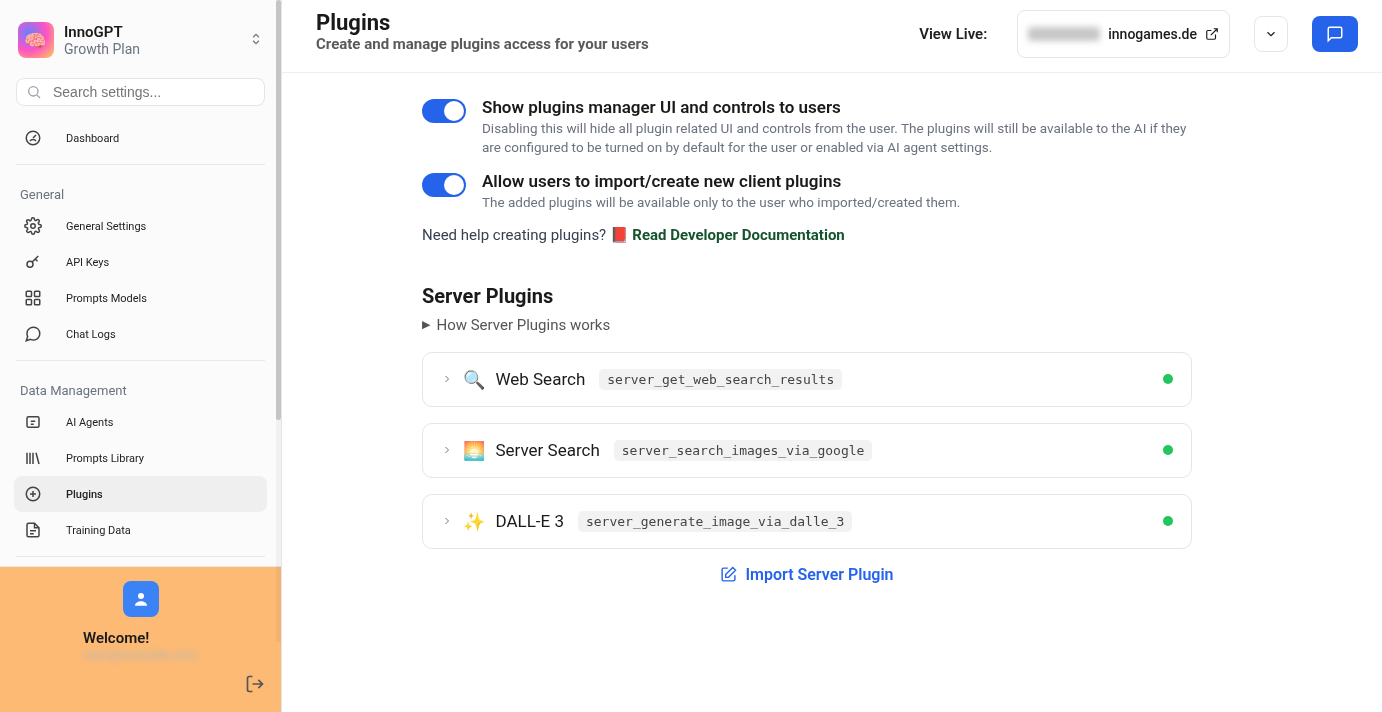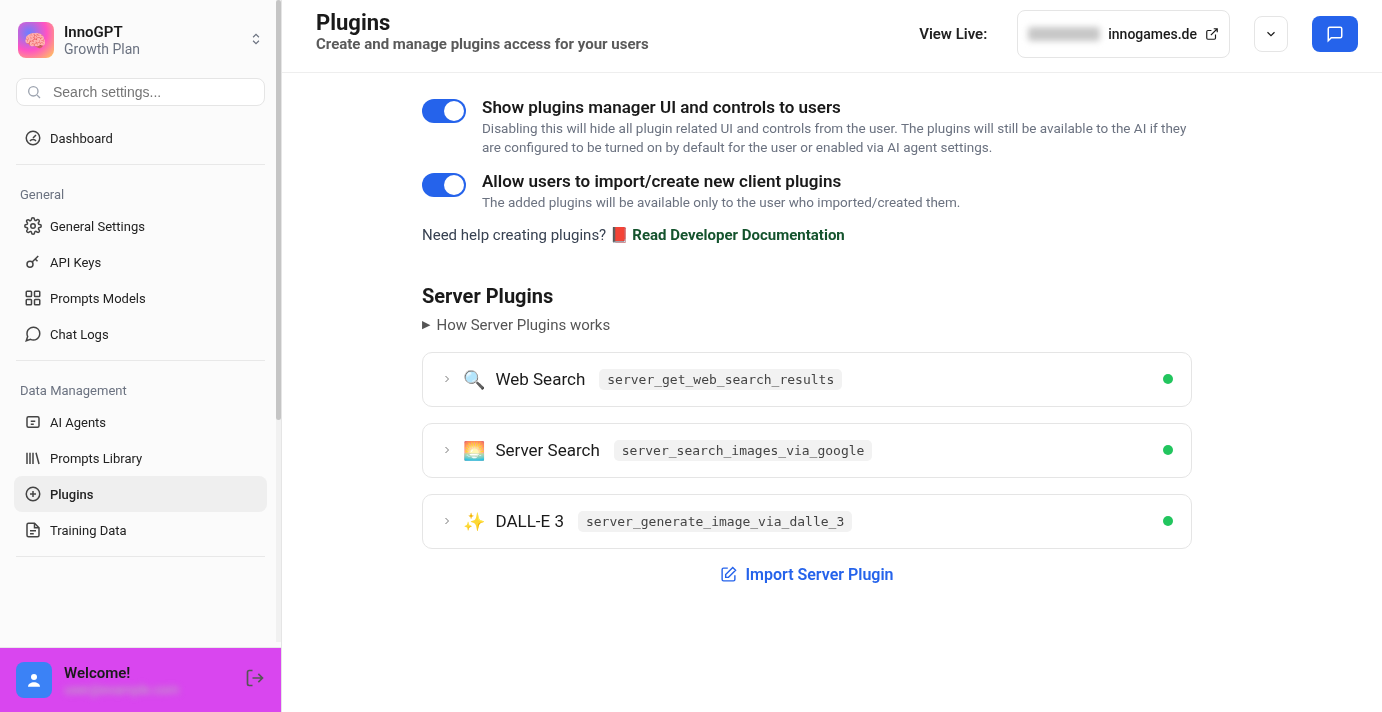--- a/index.html
+++ b/index.html
@@ -85,24 +85,24 @@
       position: absolute;
       left: 10px;
       top: 50%;
       transform: translateY(-50%);
       color: #9ca3af;
     }
 
     .nav-item {
       display: flex;
       align-items: center;
-      gap: 8px;
+      gap: 24px;
       padding: 9px 10px;
       border-radius: 8px;
-      font-size: 13px;
+      font-size: 11px;
       color: #222;
       cursor: pointer;
     }
     .nav-item.active {
       background: #efefef;
       font-weight: 500;
     }
     .nav-item svg {
       width: 18px;
       height: 18px;
@@ -134,21 +134,22 @@
       background: rgba(0,0,0,0.18);
       border-radius: 3px;
     }
 
     .sidebar-footer {
       border-top: 1px solid #e8e8e8;
       padding: 14px 16px;
       display: flex;
       align-items: center;
       gap: 12px;
-      background: #d946ef;
+      background: #fdba74;
+      flex-direction: column;
     }
     .avatar {
       width: 36px;
       height: 36px;
       background: #3b82f6;
       border-radius: 8px;
       display: flex;
       align-items: center;
       justify-content: center;
     }

